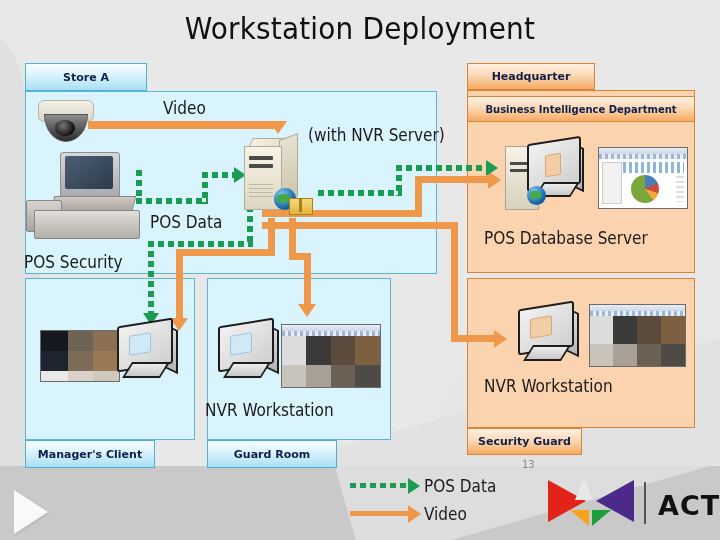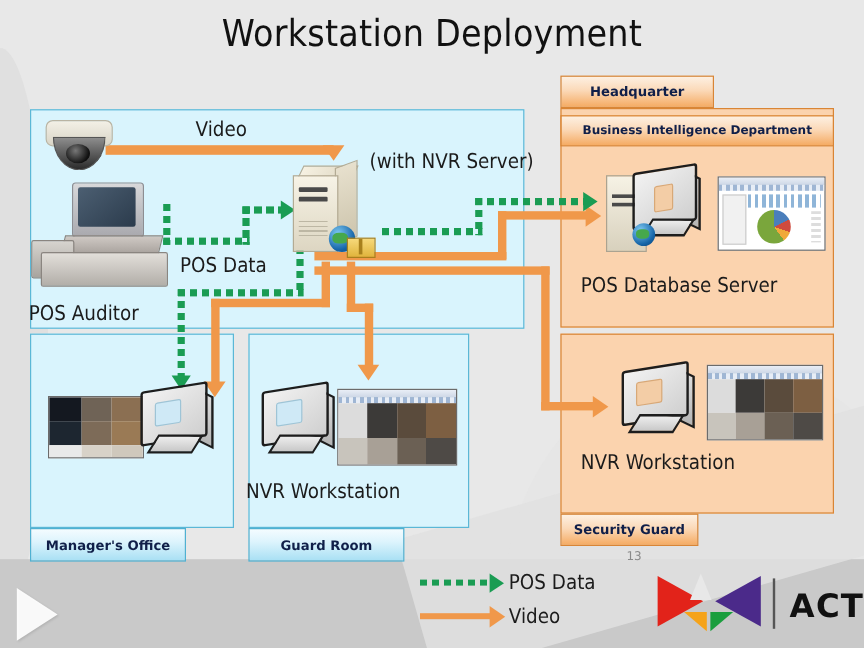--- a/index.html
+++ b/index.html
@@ -158,27 +158,28 @@
 
 <div id="slide">
 
   <div class="bg-arc"></div>
   <div class="bg-swoosh2"></div>
   <div class="bg-bottom"></div>
   <div class="bg-swoosh1"></div>
 
   <div class="title">Workstation Deployment</div>
 
+  <div class="tab blue" style="left:25px;top:63px;width:122px;height:28px;">Store A</div>
 
   <div class="panel blue" style="left:25px;top:91px;width:412px;height:183px;"></div>
 
   <div class="panel blue" style="left:25px;top:278px;width:170px;height:162px;"></div>
   <div class="panel blue" style="left:207px;top:278px;width:184px;height:162px;"></div>
 
-  <div class="tab blue" style="left:25px;top:440px;width:130px;height:28px;">Manager's Office</div>
+  <div class="tab blue" style="left:25px;top:440px;width:130px;height:28px;">Manager's Client</div>
   <div class="tab blue" style="left:207px;top:440px;width:130px;height:28px;">Guard Room</div>
 
   <div class="tab orange" style="left:467px;top:63px;width:128px;height:27px;">Headquarter</div>
 
   <div class="panel orange" style="left:467px;top:90px;width:228px;height:183px;"></div>
   <div class="tab orange" style="left:467px;top:96px;width:228px;height:26px;font-size:10px;">Business Intelligence Department</div>
 
   <div class="panel orange" style="left:467px;top:278px;width:228px;height:150px;"></div>
   <div class="tab orange" style="left:467px;top:428px;width:115px;height:27px;">Security Guard</div>
 
@@ -227,21 +228,21 @@
       <div class="cam-lens"></div>
   </div>
 
   <div class="icon" style="left:26px;top:152px;width:118px;height:88px;">
     <div class="reg-mon"></div>
       <div class="reg-scr"></div>
     <div class="reg-key"></div>
       <div class="reg-prn"></div>
       <div class="reg-body"></div>
   </div>
-  <div class="lbl" style="left:24px;top:252px;">POS Auditor</div>
+  <div class="lbl" style="left:24px;top:252px;">POS Security</div>
 
   <div class="icon" style="left:244px;top:138px;width:70px;height:80px;">
     <div class="srv-top"></div>
     <div class="srv-side"></div>
     <div class="srv-face"></div>
     <div class="srv-slot" style="top:18px;"></div>
     <div class="srv-slot" style="top:26px;"></div>
     <div class="srv-grill" style="top:46px;"></div>
     <div class="srv-globe"></div>
     <div class="srv-pkg"></div>

